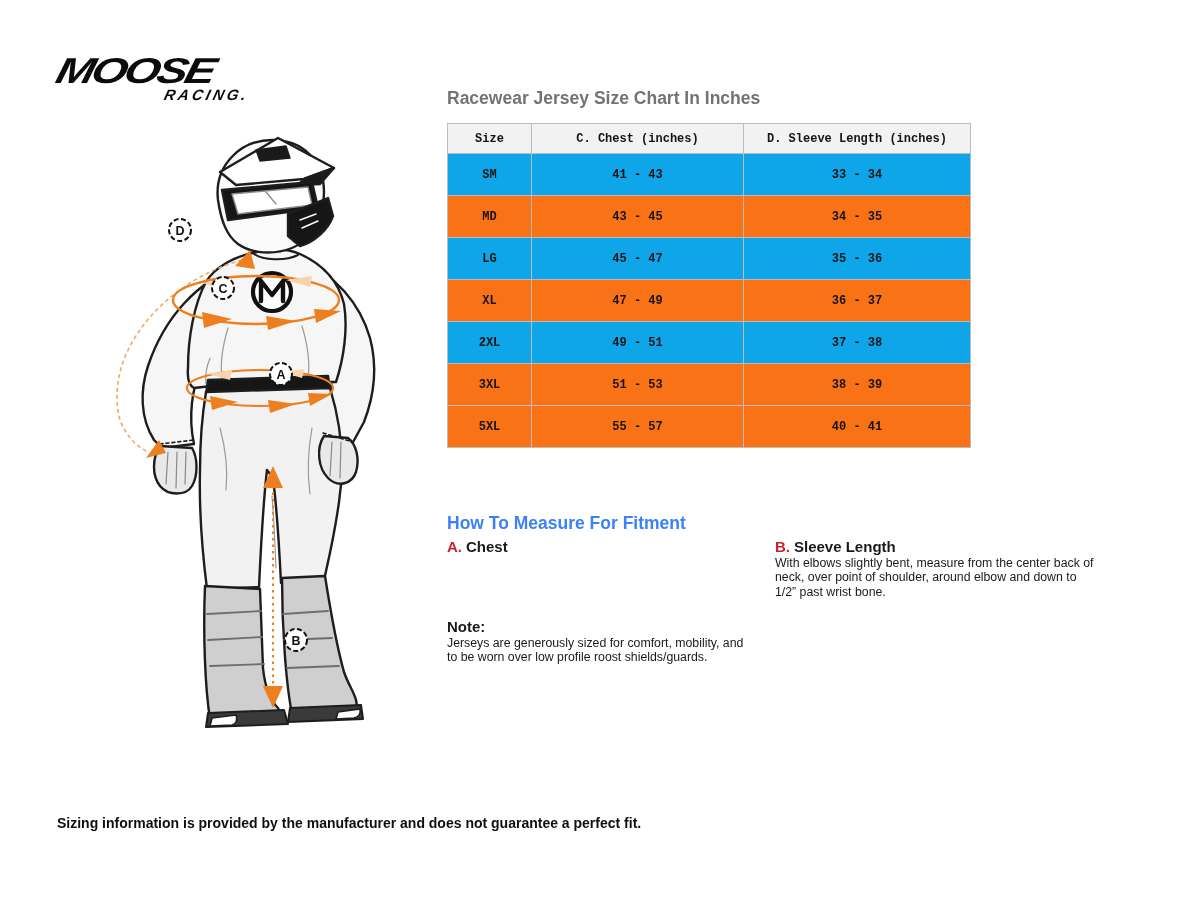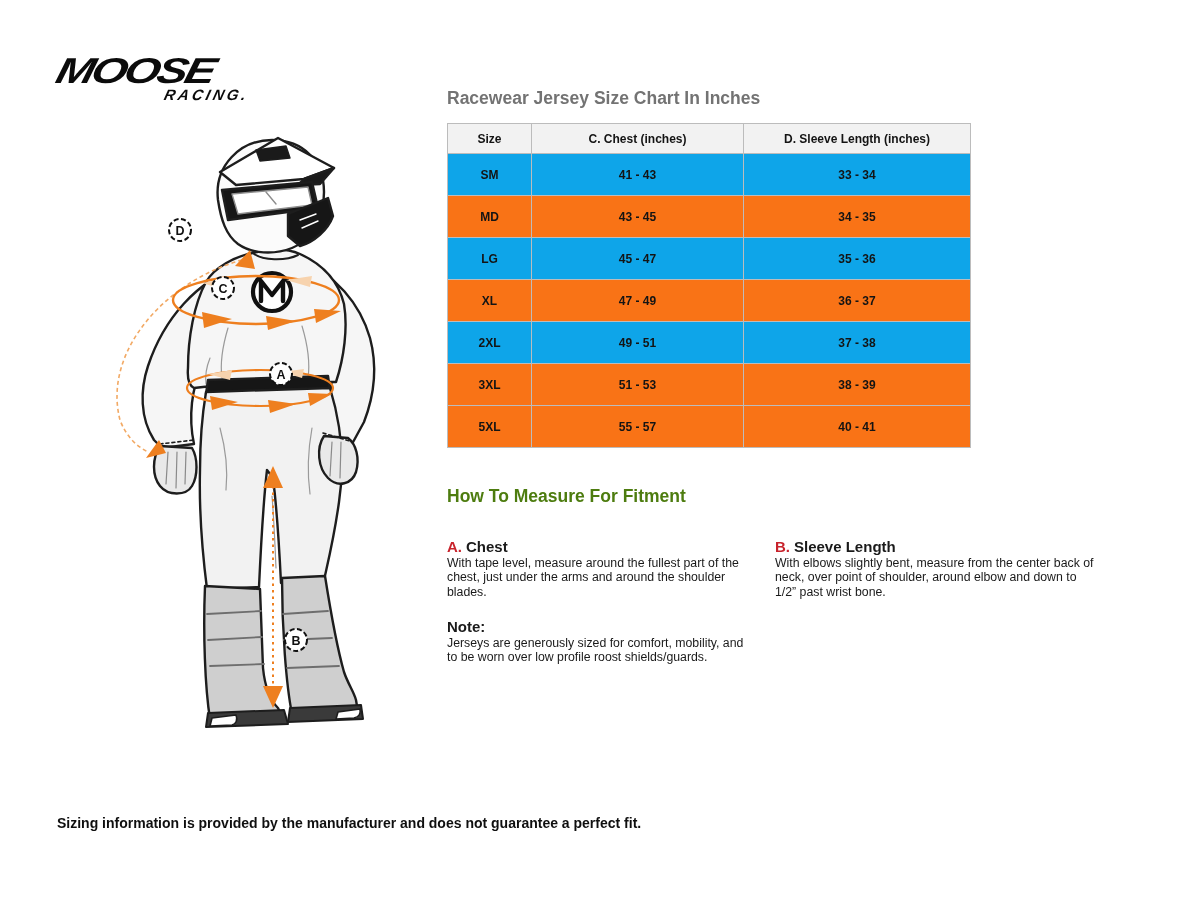--- a/index.html
+++ b/index.html
@@ -12,36 +12,36 @@
   .logo-moose{
     font-size:46px;font-weight:bold;font-style:italic;letter-spacing:-3px;
     transform:skewX(-14deg) scaleY(0.78);transform-origin:left center;line-height:42px;
   }
   .logo-racing{
     font-size:15px;font-weight:bold;font-style:italic;letter-spacing:3px;
     transform:skewX(-14deg);text-align:right;margin-top:-5px;padding-right:8px;line-height:15px;
   }
   
   .title{position:absolute;left:447px;top:88px;font-size:17.5px;font-weight:bold;color:#737373;}
-  .h2{position:absolute;left:447px;top:486px;font-size:17.5px;font-weight:bold;color:#4d7c0f;}
+  .h2{position:absolute;left:447px;top:513px;font-size:17.5px;font-weight:bold;color:#3b82f6;}
   .measure{position:absolute;font-size:12.3px;line-height:14.6px;color:#1a1a1a;}
   .measure-a{left:447px;top:540px;width:302px;}
   .measure-b{left:775px;top:540px;width:320px;}
   .note{left:447px;top:620px;width:300px;}
   .m-title{font-size:15px;font-weight:bold;margin-bottom:1px;}
   .m-letter{color:#c8232c;margin-right:4px;}
   .footer{position:absolute;left:57px;top:817px;font-size:14px;font-weight:bold;line-height:13px;color:#0f0f0f;}
   
   .size-table{
     position:absolute;left:447px;top:123px;width:523px;border-collapse:collapse;
     table-layout:fixed;border:1px solid #979797;
   }
   .size-table th,.size-table td{
     border:1px solid #bcbcbc;font-size:12px;font-weight:bold;color:#141414;
-    text-align:center;vertical-align:middle;padding:0;
+    text-align:center;vertical-align:middle;padding:0;font-family:Liberation Mono, monospace;
   }
   .size-table th{height:29px;background:#f2f2f2;}
   .size-table td{height:41px;background:#f97316;}
   .size-table tr.gray td{background:#0ea5e9;}
   .col-size{width:84px;}.col-chest{width:212px;}.col-sleeve{width:227px;}
   
   .figure{position:absolute;left:60px;top:128px;width:360px;height:605px;}
 </style>
 </head>
 <body>
@@ -222,21 +222,20 @@
       </tr>
     </tbody>
   </table>
 
   <div class="h2">How To Measure For Fitment</div>
 
   <div class="measure measure-a">
     <div class="m-title">
       <span class="m-letter">A.</span><span>Chest</span>
     </div>
-    <div class="m-text">With tape level, measure around the fullest part of the chest, just under the arms and around the shoulder blades.</div>
   </div>
 
   <div class="measure measure-b">
     <div class="m-title">
       <span class="m-letter">B.</span><span>Sleeve Length</span>
     </div>
     <div class="m-text">With elbows slightly bent, measure from the center back of neck, over point of shoulder, around elbow and down to 1/2” past wrist bone.</div>
   </div>
 
   <div class="measure note">

